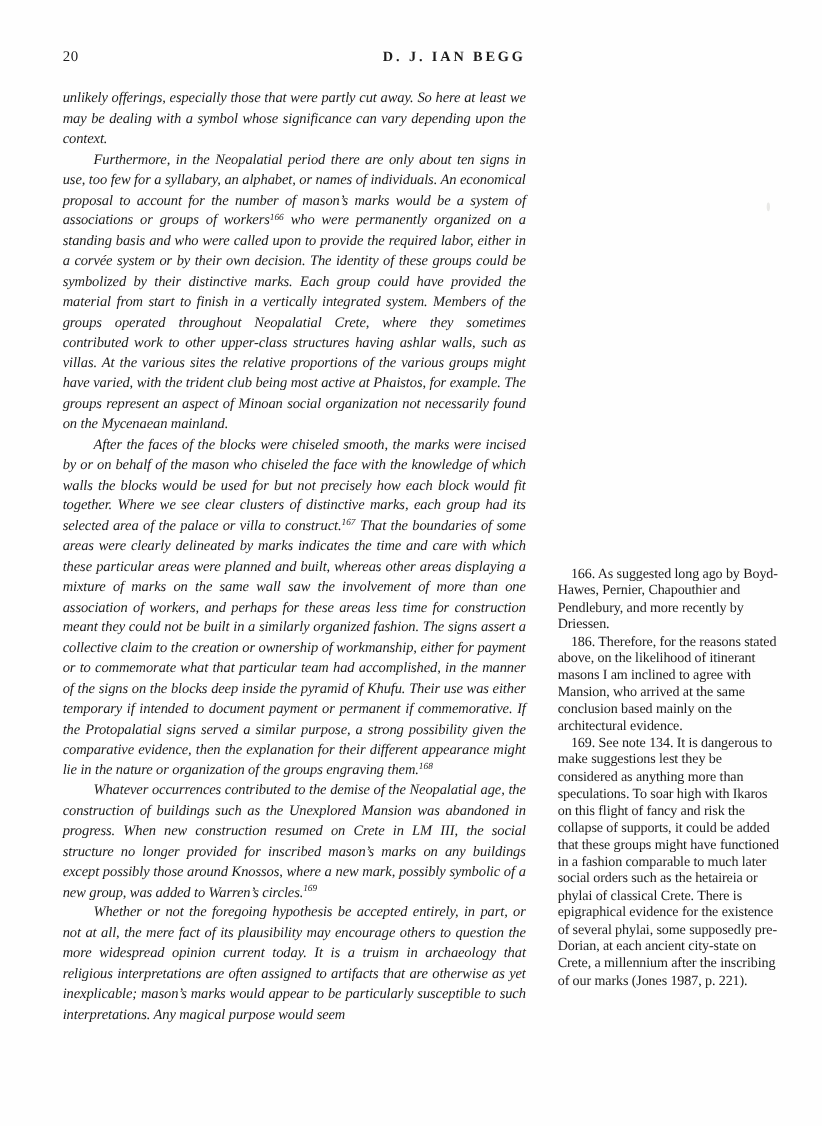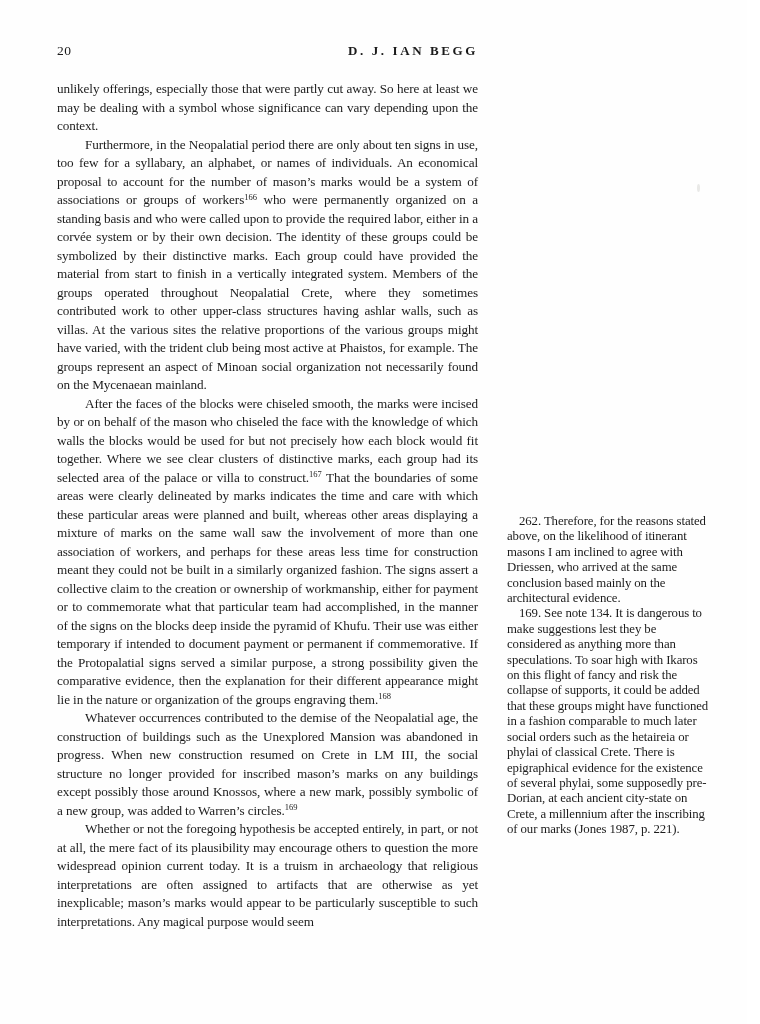--- a/index.html
+++ b/index.html
@@ -44,20 +44,21 @@
     font-size: 13.2px;
     line-height: 18.5px;
     letter-spacing: -0.1px;
     text-align: justify;
     hyphens: auto;
     -webkit-hyphens: auto;
   }
   .main-col p {
     margin: 0;
     text-indent: 28px;
+    font-style: italic;
   }
   .main-col p.flush {
     text-indent: 0;
   }
   .main-col sup {
     font-size: 8.5px;
     line-height: 0;
     vertical-align: baseline;
     position: relative;
     top: -4.5px;
@@ -103,19 +104,20 @@
 
   <main class="main-col">
     <p class="flush"><span>unlikely offerings, especially those that were partly cut away. So here at least we may be dealing with a symbol whose significance can vary depending upon the context.</span></p>
     <p><span>Furthermore, in the Neopalatial period there are only about ten signs in use, too few for a syllabary, an alphabet, or names of individuals. An economical proposal to account for the number of mason’s marks would be a system of associations or groups of workers</span><sup>166</sup><span> who were permanently organized on a standing basis and who were called upon to provide the required labor, either in a corvée system or by their own decision. The identity of these groups could be symbolized by their distinctive marks. Each group could have provided the material from start to finish in a vertically integrated system. Members of the groups operated throughout Neopalatial Crete, where they sometimes contributed work to other upper-class structures having ashlar walls, such as villas. At the various sites the relative proportions of the various groups might have varied, with the trident club being most active at Phaistos, for example. The groups represent an aspect of Minoan social organization not necessarily found on the Mycenaean mainland.</span></p>
     <p><span>After the faces of the blocks were chiseled smooth, the marks were incised by or on behalf of the mason who chiseled the face with the knowledge of which walls the blocks would be used for but not precisely how each block would fit together. Where we see clear clusters of distinctive marks, each group had its selected area of the palace or villa to construct.</span><sup>167</sup><span> That the boundaries of some areas were clearly delineated by marks indicates the time and care with which these particular areas were planned and built, whereas other areas displaying a mixture of marks on the same wall saw the involvement of more than one association of workers, and perhaps for these areas less time for construction meant they could not be built in a similarly organized fashion. The signs assert a collective claim to the creation or ownership of workmanship, either for payment or to commemorate what that particular team had accomplished, in the manner of the signs on the blocks deep inside the pyramid of Khufu. Their use was either temporary if intended to document payment or permanent if commemorative. If the Protopalatial signs served a similar purpose, a strong possibility given the comparative evidence, then the explanation for their different appearance might lie in the nature or organization of the groups engraving them.</span><sup>168</sup></p>
     <p><span>Whatever occurrences contributed to the demise of the Neopalatial age, the construction of buildings such as the Unexplored Mansion was abandoned in progress. When new construction resumed on Crete in LM III, the social structure no longer provided for inscribed mason’s marks on any buildings except possibly those around Knossos, where a new mark, possibly symbolic of a new group, was added to Warren’s circles.</span><sup>169</sup></p>
     <p><span>Whether or not the foregoing hypothesis be accepted entirely, in part, or not at all, the mere fact of its plausibility may encourage others to question the more widespread opinion current today. It is a truism in archaeology that religious interpretations are often assigned to artifacts that are otherwise as yet inexplicable; mason’s marks would appear to be particularly susceptible to such interpretations. Any magical purpose would seem</span></p>
   </main>
 
   <aside class="notes-col">
-    <p class="note"><span>262.</span> <span>Therefore, for the reasons stated above, on the likelihood of itinerant masons I am inclined to agree with Driessen, who arrived at the same conclusion based mainly on the architectural evidence.</span></p>
+    <p class="note"><span>166.</span> <span>As suggested long ago by Boyd-Hawes, Pernier, Chapouthier and Pendlebury, and more recently by Driessen.</span></p>
+    <p class="note"><span>186.</span> <span>Therefore, for the reasons stated above, on the likelihood of itinerant masons I am inclined to agree with Mansion, who arrived at the same conclusion based mainly on the architectural evidence.</span></p>
     <p class="note"><span>169.</span> <span>See note 134. It is dangerous to make suggestions lest they be considered as anything more than speculations. To soar high with Ikaros on this flight of fancy and risk the collapse of supports, it could be added that these groups might have functioned in a fashion comparable to much later social orders such as the hetaireia or phylai of classical Crete. There is epigraphical evidence for the existence of several phylai, some supposedly pre-Dorian, at each ancient city-state on Crete, a millennium after the inscribing of our marks (Jones 1987, p. 221).</span></p>
   </aside>
 
   <div class="speck"></div>
 
 </div>
 
 </body></html>

